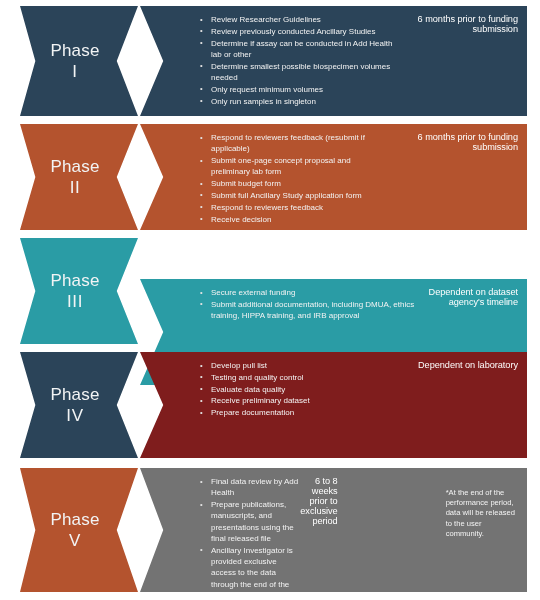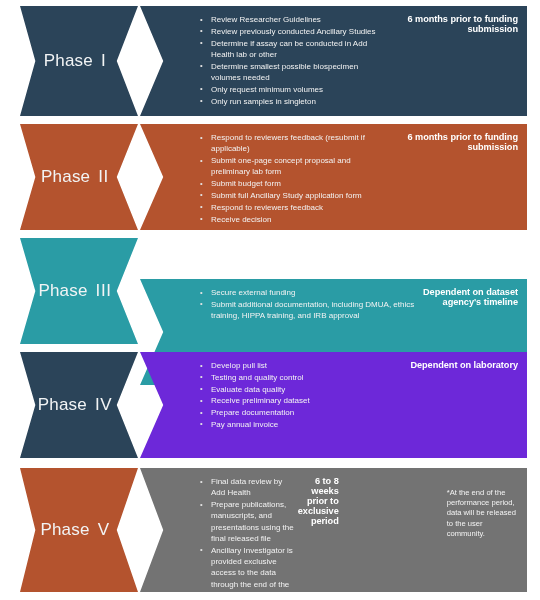--- a/index.html
+++ b/index.html
@@ -30,21 +30,21 @@
   
   .phase-label-shape {
     position: absolute;
     left: 20px;
     top: 0;
     width: 118px;
     height: 100%;
     -webkit-clip-path: polygon(0% 0%, 100% 0%, 82% 50%, 100% 100%, 0% 100%, 13% 50%);
     clip-path: polygon(0% 0%, 100% 0%, 82% 50%, 100% 100%, 0% 100%, 13% 50%);
     display: flex;
-    flex-direction: row;
+    flex-direction: column;
     align-items: center;
     justify-content: center;
   }
   .phase-word {
     color: #f2f4f5;
     font-size: 17px;
     font-weight: 400;
     line-height: 1.25;
     letter-spacing: 0.2px;
     text-align: center;
@@ -95,21 +95,21 @@
     top: -0.5px;
     font-size: 7.5px;
     color: #e2e2e2;
   }
 
   .spacer { flex: 1 1 auto; }
 
   .timing {
     color: #ffffff;
     font-size: 9.2px;
-    font-weight: bold;
+    font-weight: normal;
     text-align: right;
     letter-spacing: -0.05px;
   }
   .footnote {
     color: #f4f4f4;
     font-size: 7.6px;
     font-weight: 400;
     line-height: 10.2px;
     text-align: left;
     margin-top: 12px;
@@ -168,28 +168,27 @@
         </ul>
         <div class="spacer"></div>
         <div class="timing">Dependent on dataset agency's timeline</div>
       </div>
     </div>
     <div class="phase-row" style="top: 352px; height: 106px;">
       <div class="phase-label-shape" style="background: rgb(43, 68, 89);">
         <div class="phase-word">Phase</div>
         <div class="phase-roman">IV</div>
       </div>
-      <div class="phase-body" style="background: #6d28d9;">
+      <div class="phase-body" style="background: #7f1d1d;">
         <ul class="bullets">
           <li>Develop pull list</li>
           <li>Testing and quality control</li>
           <li>Evaluate data quality</li>
           <li>Receive preliminary dataset</li>
           <li>Prepare documentation</li>
-          <li>Pay annual invoice</li>
         </ul>
         <div class="spacer"></div>
         <div class="timing">Dependent on laboratory</div>
       </div>
     </div>
     <div class="phase-row" style="top: 468px; height: 124px;">
       <div class="phase-label-shape" style="background: rgb(180, 83, 46);">
         <div class="phase-word">Phase</div>
         <div class="phase-roman">V</div>
       </div>

